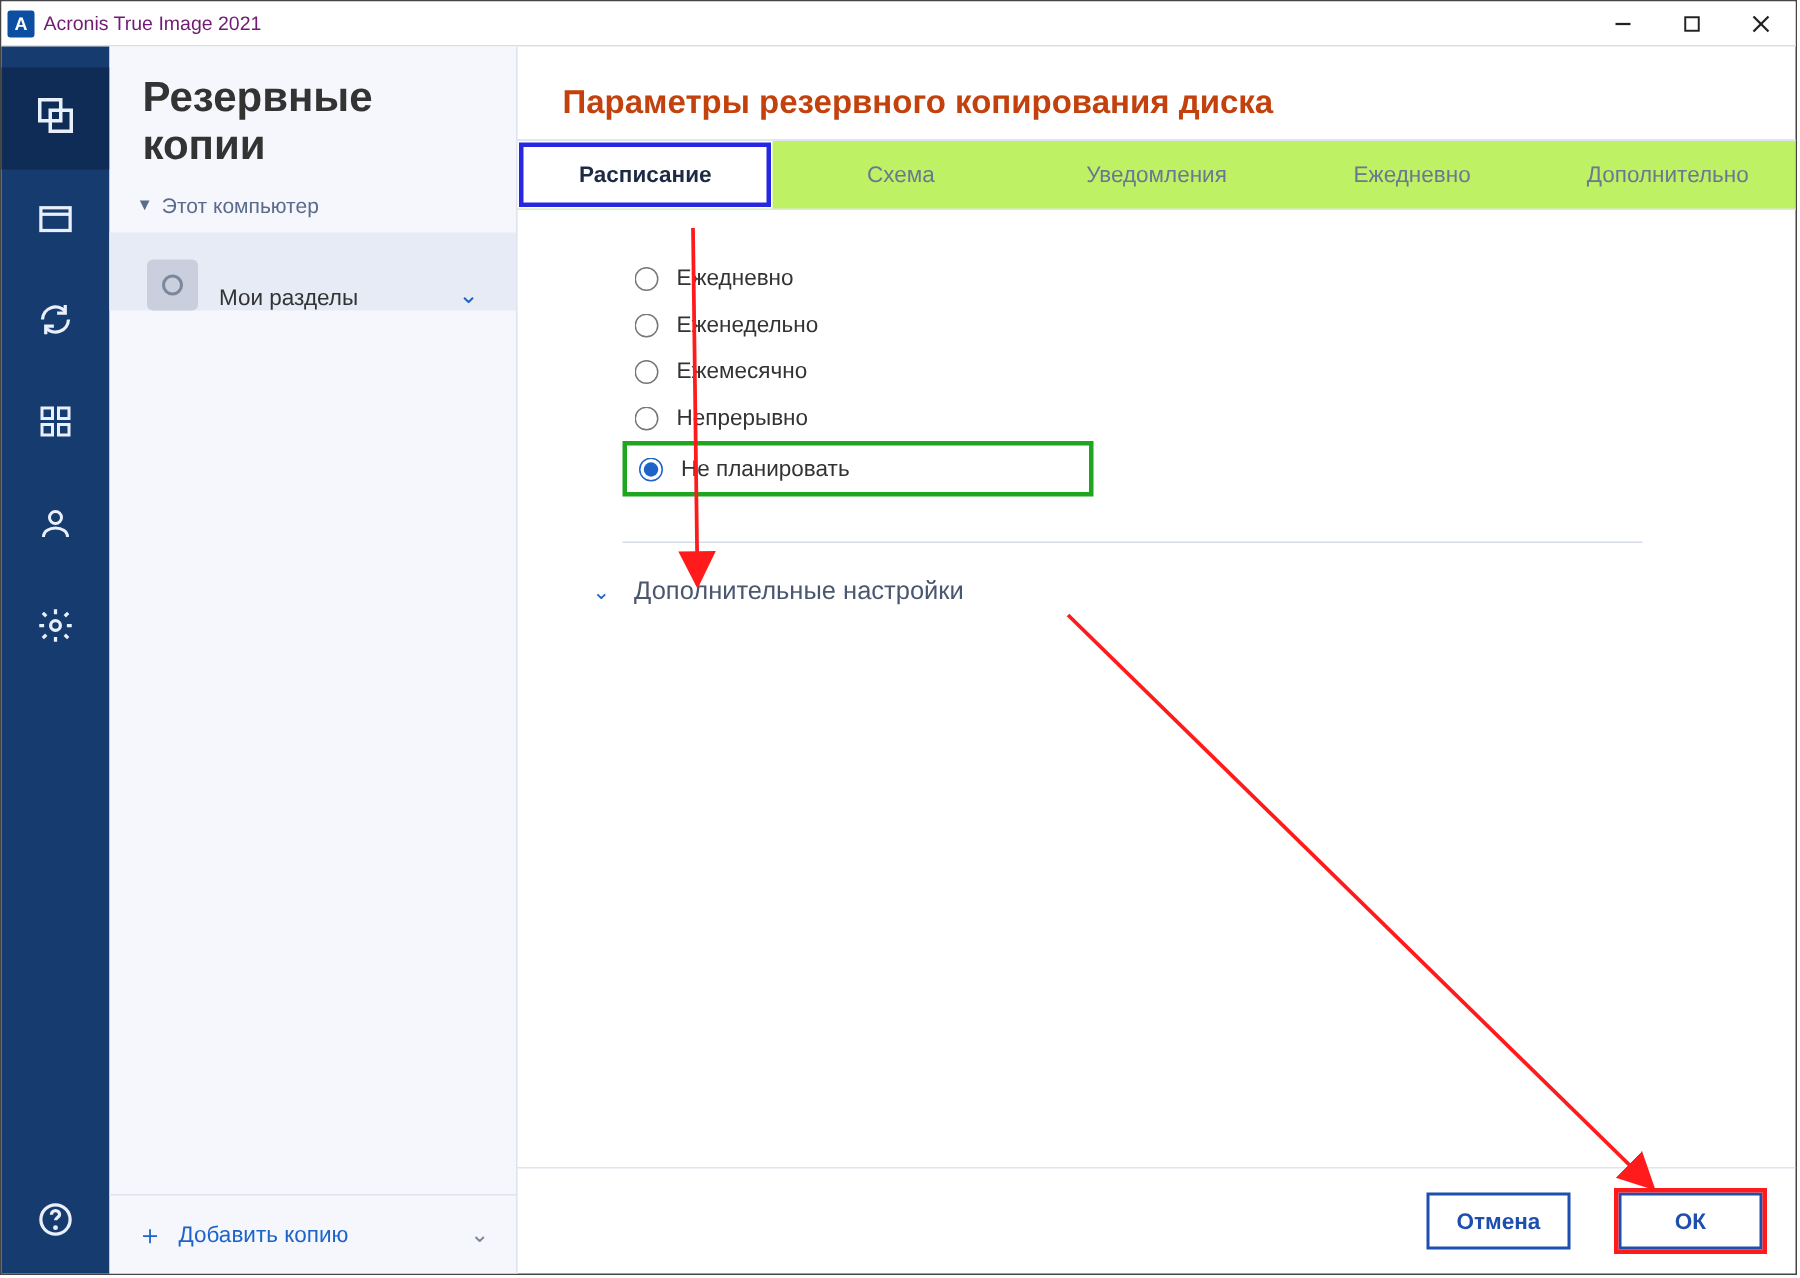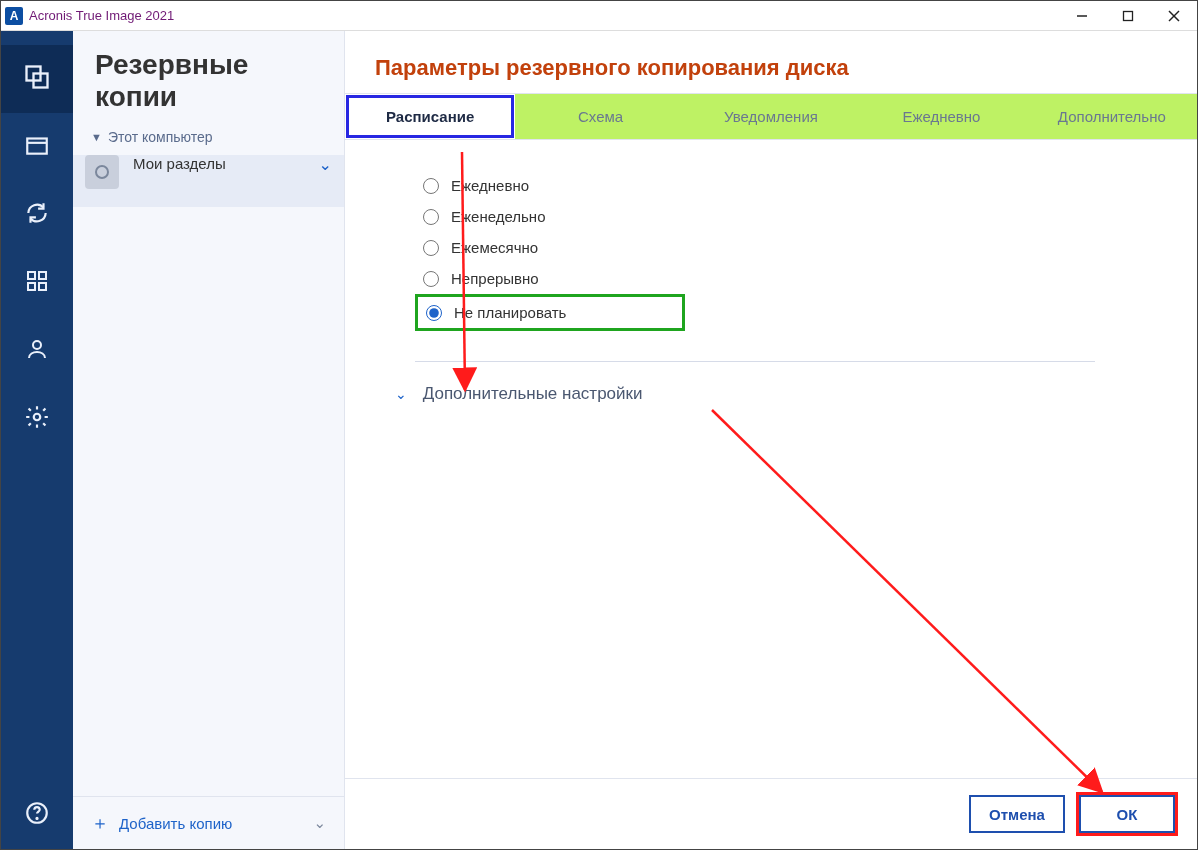--- a/index.html
+++ b/index.html
@@ -16,44 +16,44 @@
   .nav-rail { width: 72px; background: #163b6e; display: flex; flex-direction: column; align-items: center; padding-top: 14px; }
   .nav-item { width: 72px; height: 68px; display: flex; align-items: center; justify-content: center; color: #eaf0fb; }
   .nav-item.active { background: #0e2c56; }
   .nav-item svg { stroke: #eaf0fb; }
   .nav-spacer { flex: 1; }
   
   .left-col { width: 272px; background: #f5f7fc; display: flex; flex-direction: column; border-right: 1px solid #e0e4ee; }
   .left-header { padding: 18px 22px 10px 22px; font-size: 28px; font-weight: 600; color: #333; line-height: 1.15; }
   .tree-row { display: flex; align-items: center; padding: 6px 18px; font-size: 14px; color: #5a6b8c; }
   .tree-caret { color: #5a6b8c; margin-right: 6px; font-size: 11px; }
-  .backup-item { display: flex; align-items: flex-start; background: #e6ebf6; height: 52px; padding: 0 12px; margin-top: 4px; }
+  .backup-item { display: flex; align-items: flex-end; background: #e6ebf6; height: 52px; padding: 0 25px; margin-top: 4px; }
   .disk-icon { width: 34px; height: 34px; background: #c9cfdc; border-radius: 4px; margin-right: 14px; display: flex; align-items: center; justify-content: center; }
   .disk-icon .inner { width: 14px; height: 14px; border: 2px solid #7b879c; border-radius: 50%; }
   .backup-item .label { flex: 1; font-size: 15px; color: #333; }
   .left-spacer { flex: 1; }
   .add-btn { display: flex; align-items: center; padding: 14px 18px; border-top: 1px solid #e0e4ee; color: #1e63c9; font-size: 15px; }
   .add-btn .plus { font-size: 18px; margin-right: 10px; font-weight: 300; }
   .add-btn .chev { margin-left: auto; color: #7b879c; }
   
   .content { flex: 1; display: flex; flex-direction: column; }
   .content-header { padding: 24px 30px 12px 30px; font-size: 22px; font-weight: 600; color: #c2410c; }
   .tab-row { display: flex; background: #bef264; border-top: 1px solid #e0e4ee; border-bottom: 1px solid #e0e4ee; }
   .tab { flex: 1; text-align: center; padding: 14px 4px; font-size: 15px; color: #6a7890; position: relative; }
   .tab.active { background: #fff; color: #1e2a44; font-weight: 700; }
   .tab-highlight-blue { position: absolute; inset: 1px; border: 3px solid #2727e2; pointer-events: none; }
   .panel { flex: 1; padding: 30px 50px; overflow: auto; }
   .radio-list { margin-left: 20px; }
   .radio-row { display: flex; align-items: center; padding: 7px 8px; font-size: 15px; color: #333; }
   .radio-row input[type=radio] { width: 16px; height: 16px; margin-right: 12px; accent-color: #1e63c9; }
-  .radio-row.selected-hl { border: 3px solid #1fa51f; width: 270px; }
+  .radio-row.selected-hl { border: 3px solid #1fa51f; width: 314px; }
   .divider { border-top: 1px solid #d6dbe8; margin: 30px 0 22px 20px; width: 680px; }
   .expander { display: flex; align-items: center; font-size: 17px; color: #4a5770; margin-left: 0; }
   .expander .chev2 { color: #1e63c9; margin-right: 16px; font-size: 14px; }
-  .footer { display: flex; justify-content: flex-end; align-items: flex-end; padding: 16px 22px; border-top: 1px solid #e0e4ee; gap: 14px; }
+  .footer { display: flex; justify-content: flex-end; align-items: flex-end; padding: 16px 22px; border-top: 1px solid #e0e4ee; gap: 32px; }
   .btn { min-width: 96px; height: 38px; border: 2px solid #1e4fae; background: #fff; color: #1e4fae; font-size: 15px; font-weight: 600; display: flex; align-items: center; justify-content: center; }
   .btn-ok-hl { position: relative; }
   .btn-ok-hl::after { content:""; position:absolute; inset:-5px; border: 3px solid #ff1b1b; }
   
   .overlay { position: absolute; inset: 0; pointer-events: none; }
 </style>
 </head>
 <body>
 
 <div class="outer">

